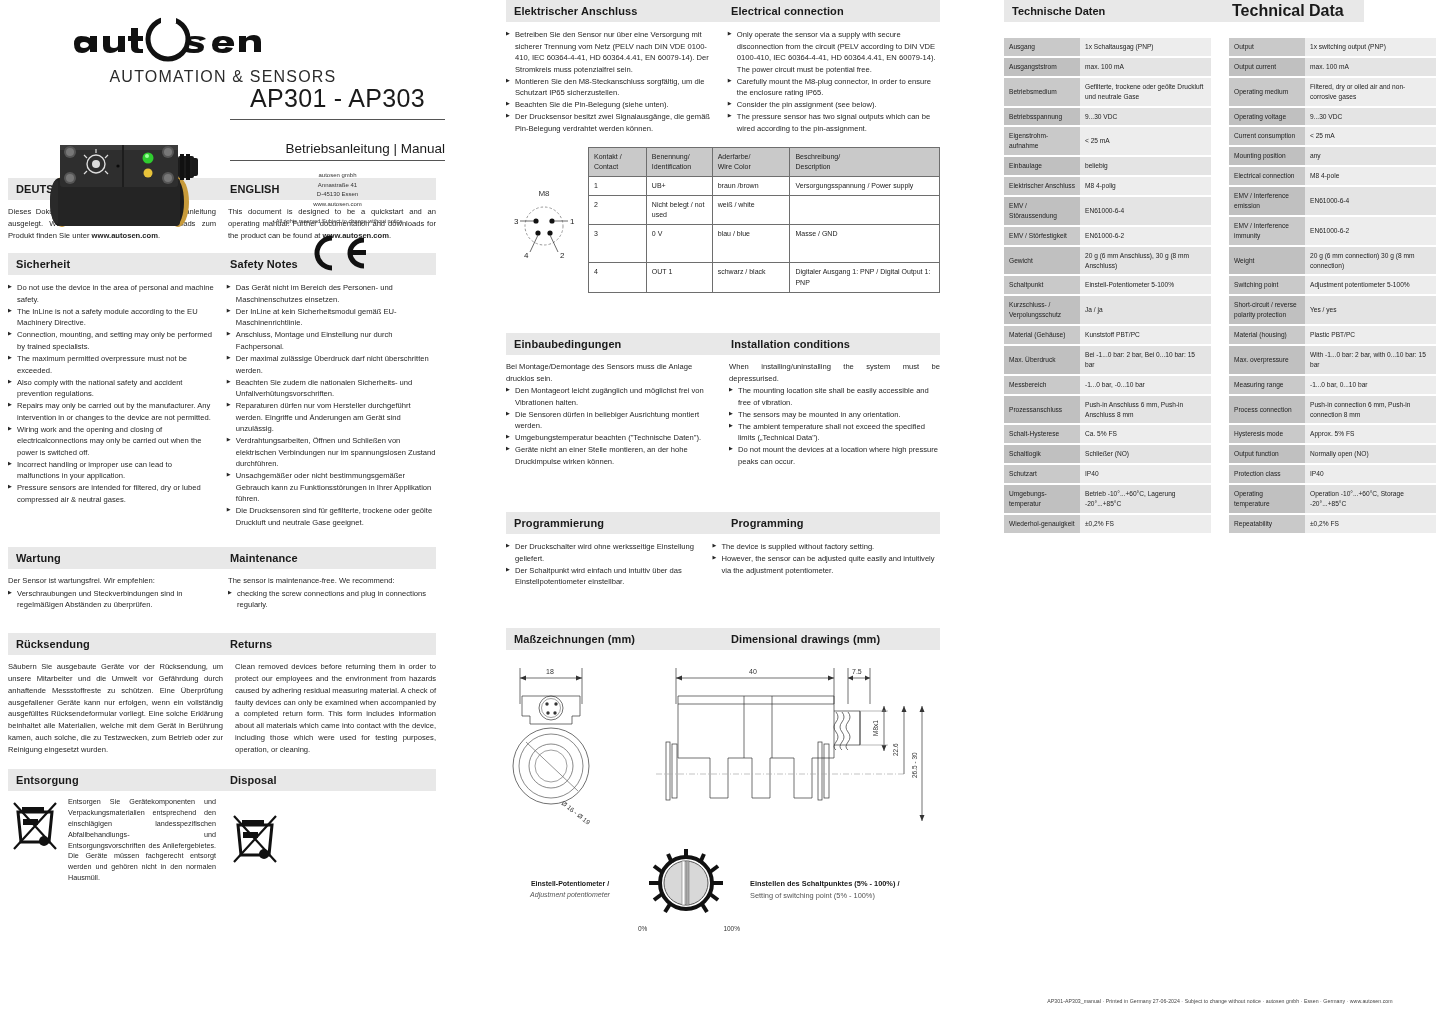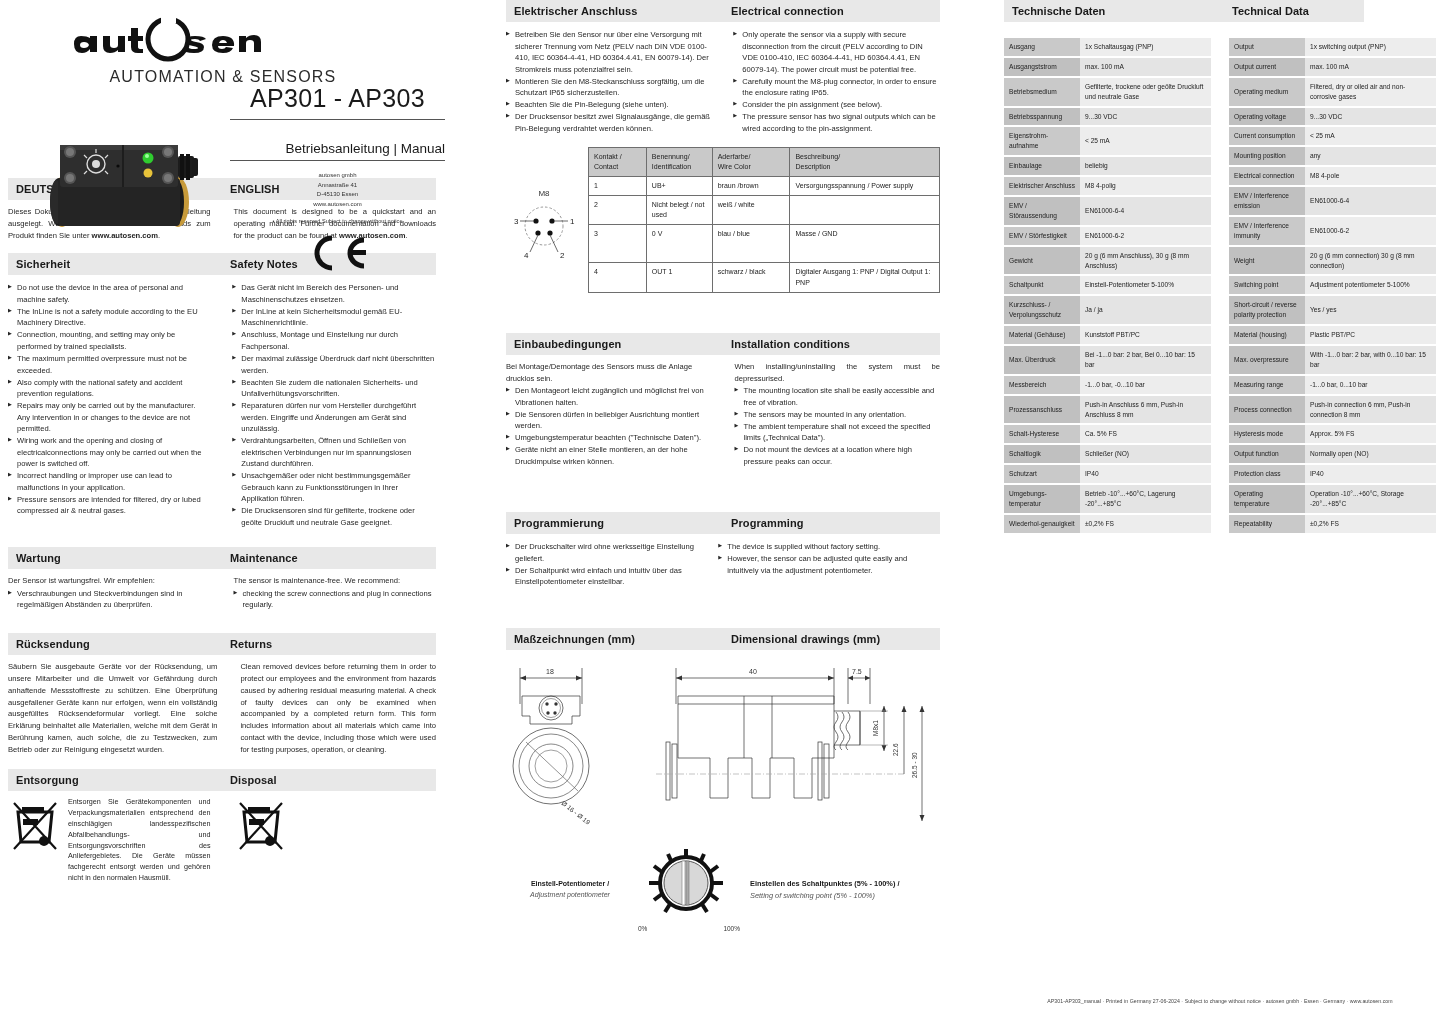--- a/index.html
+++ b/index.html
@@ -28,21 +28,21 @@
   }
   .bar .de, .bar .en {
     font-size: 11px;
     font-weight: bold;
     color: #1a1a1a;
     letter-spacing: .1px;
   }
   .bar .de { width: 50%; padding-left: 8px; }
   .bar .en { width: 50%; padding-left: 8px; }
 
-  .twocol { display: flex; gap: 23px; }
+  .twocol { display: flex; gap: 12px; }
   .twocol > div { width: 50%; }
 
   .body-txt {
     font-size: 7.6px;
     line-height: 1.55;
     color: #262626;
     text-align: justify;
   }
   .body-txt.left-al { text-align: left; }
   .body-txt b { font-weight: bold; }
@@ -105,21 +105,21 @@
   table.wt thead th { background: #c9c9c9; font-weight: normal; text-align: left; }
   table.wt td { background: #ffffff; }
   .wt-c1 { width: 58px; } .wt-c2 { width: 66px; }
   .wt-c3 { width: 78px; } .wt-c4 { width: 150px; }
   tr.tall td { height: 38px; }
   .m8lbl { font-size: 8px; color: #333; text-align: center; }
 
   
   .td-head { display: flex; background: #e8e8e8; height: 22px; align-items:center; margin-bottom: 14px; }
   .td-head .a { width: 50%; padding-left: 8px; font-size: 11px; font-weight: bold; }
-  .td-head .b { width: 50%; padding-left: 48px; font-size: 11px; font-weight: bold; }
+  .td-head .b { width: 50%; padding-left: 48px; font-size: 16px; font-weight: bold; }
 
   .td-cols { display: flex; gap: 18px; }
   table.td { border-collapse: separate; border-spacing: 0 2px; width: 207px; table-layout: fixed; }
   table.td td {
     font-size: 6.6px; line-height: 1.5;
     padding: 4px 5px; vertical-align: middle; color: #222;
   }
   table.td td.k { width: 76px; background: #c9c9c9; }
   table.td td.v { width: 131px; background: #ededed; }
   table.td tr.alt td.k { background: #c0c0c0; }
@@ -129,21 +129,21 @@
   .dimwrap { position: relative; width: 430px; height: 185px; }
 
   
   .potrow { display: flex; align-items: center; margin-top: 14px; }
   .pot-left { width: 128px; text-align: center; font-size: 7px; line-height: 1.5; }
   .pot-left .l1 { font-weight: bold; color: #1a1a1a; }
   .pot-left .l2 { font-style: italic; color: #555; }
   .pot-mid { width: 110px; position: relative; }
   .pot-right { flex: 1; font-size: 7.4px; line-height: 1.6; padding-left: 6px; }
   .pot-right .r1 { font-weight: bold; color: #1a1a1a; }
-  .pot-right .r2 { font-style: italic; color: #555; }
+  .pot-right .r2 { color: #555; }
   .pot-scale { display:flex; justify-content: space-between; font-size: 6.5px; color:#333; margin-top:-4px; padding: 0 4px;}
 
   
   .disp-row { display: flex; gap: 6px; }
   .disp-row .ico { flex: 0 0 54px; }
   .disp-row .txt { flex: 1; font-size: 7.2px; line-height: 1.5; text-align: justify; color:#262626; }
 
   
   .footer {
     position: absolute; left: 1004px; top: 998px; width: 432px;
@@ -319,21 +319,21 @@
         <p class="body-txt">Säubern Sie ausgebaute Geräte vor der Rücksendung, um unsere Mitarbeiter und die Umwelt vor Gefährdung durch anhaftende Messstoffreste zu schützen. Eine Überprüfung ausgefallener Geräte kann nur erfolgen, wenn ein vollständig ausgefülltes Rücksendeformular vorliegt. Eine solche Erklärung beinhaltet alle Materialien, welche mit dem Gerät in Berührung kamen, auch solche, die zu Testzwecken, zum Betrieb oder zur Reinigung eingesetzt wurden.</p>
         <p class="body-txt">Clean removed devices before returning them in order to protect our employees and the environment from hazards caused by adhering residual measuring material. A check of faulty devices can only be examined when accompanied by a completed return form. This form includes information about all materials which came into contact with the device, including those which were used for testing purposes, operation, or cleaning.</p>
       </div>
     </div>
 
     <div class="sec" style="margin-top:14px;">
       <div class="bar">
         <div class="de">Entsorgung</div>
         <div class="en">Disposal</div>
       </div>
-      <div class="twocol" style="margin-top:0;">
+      <div class="twocol" style="margin-top:0;align-items:center;">
         <div class="disp-row">
           <div class="ico">
             <svg width="54" height="58" viewBox="0 0 54 58">
               <rect x="14" y="10" width="22" height="5" fill="#111"></rect>
               <path d="M10 15 l34 0 l-3 30 l-28 0 z" fill="none" stroke="#111" stroke-width="3"></path>
               <rect x="15" y="22" width="15" height="6" fill="#111"></rect>
               <circle cx="36" cy="44" r="5" fill="#111"></circle>
               <path d="M6 6 L48 52 M48 6 L6 52" stroke="#111" stroke-width="2.2"></path>
             </svg>
           </div>

